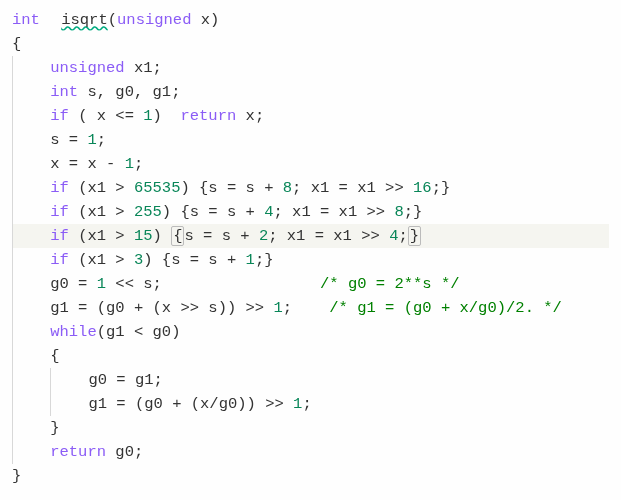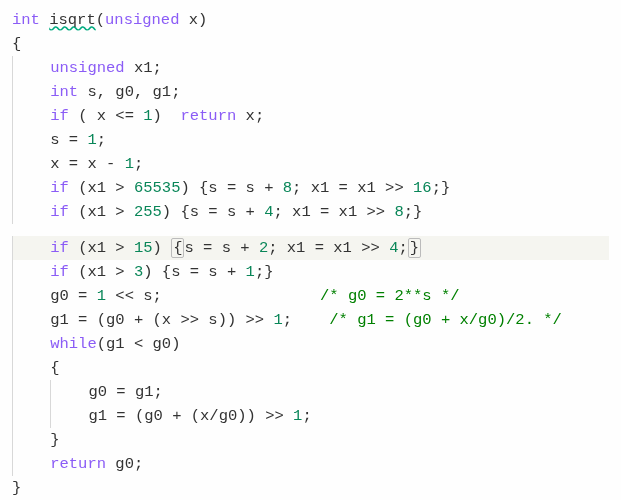--- a/index.html
+++ b/index.html
@@ -14,24 +14,23 @@
   .code-container {
     padding: 8px 12px;
     white-space: pre;
   }
   .line {
     display: block;
     min-height: 24px;
   }
   .line.highlighted {
     background: #f5f5f0;
-    margin-top: 12px;
   }
   .kw { color: #8b5cf6; }        
-  .fn { color: #333; text-decoration: underline wavy #00aa7f; text-decoration-skip-ink: none; }
+  .fn { color: #333; text-decoration: underline wavy #00aa7f; text-decoration-skip-ink: none; margin-left: 12px; }
   .num { color: #098658; }       
   .cmt { color: #008000; }       
   .op { color: #333; }
   .txt { color: #333; }
   .box { border: 1px solid #bbb; padding: 0 1px; border-radius:2px; }
   .indent-guide {
     border-left: 1px solid #d8d8d8;
     padding-left: 0;
     display: inline-block;
     height: 24px;

